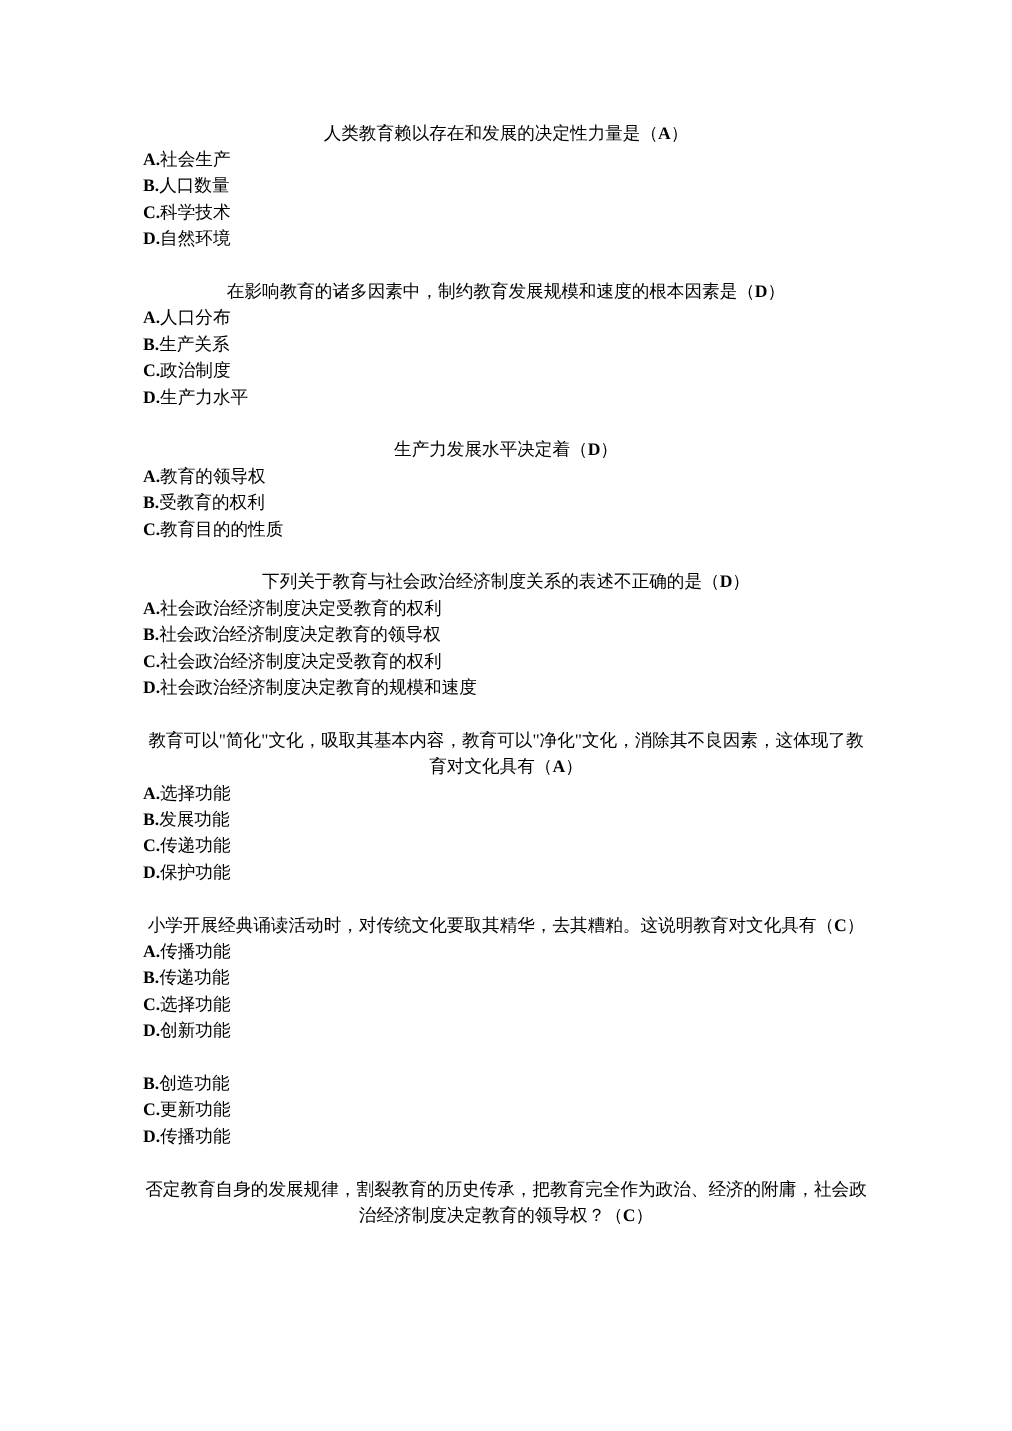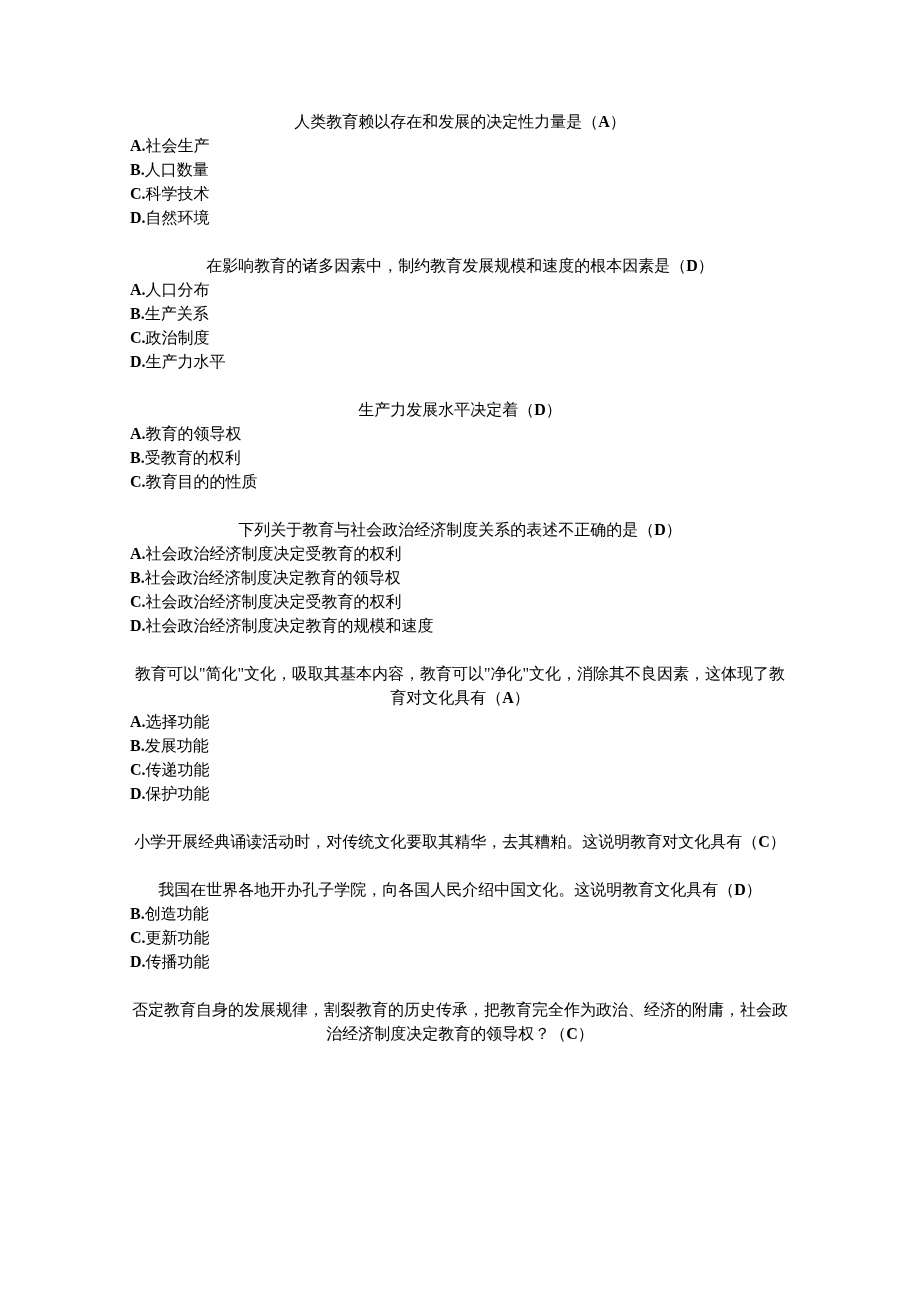--- a/index.html
+++ b/index.html
@@ -77,23 +77,28 @@
         <p class="stem"><span>教育可以"简化"文化，吸取其基本内容，教育可以"净化"文化，消除其不良因素，这体现了教育对文化具有（</span><span class="bold">A</span><span>）</span></p>
         <div class="options">
           <p><span class="bold">A.</span><span>选择功能</span></p>
           <p><span class="bold">B.</span><span>发展功能</span></p>
           <p><span class="bold">C.</span><span>传递功能</span></p>
           <p><span class="bold">D.</span><span>保护功能</span></p>
         </div>
       </div>
       <div class="question">
         <p class="stem"><span>小学开展经典诵读活动时，对传统文化要取其精华，去其糟粕。这说明教育对文化具有（</span><span class="bold">C</span><span>）</span></p>
+        <div class="options">
+          <p><span class="bold">A.</span><span>传播功能</span></p>
+          <p><span class="bold">B.</span><span>传递功能</span></p>
+          <p><span class="bold">C.</span><span>选择功能</span></p>
+          <p><span class="bold">D.</span><span>创新功能</span></p>
+        </div>
       </div>
       <div class="question">
-        <p class="stem"><span>我国在世界各地开办孔子学院，向各国人民介绍中国文化。这说明教育文化具有（</span><span class="bold">D</span><span>）</span></p>
         <div class="options">
           <p><span class="bold">B.</span><span>创造功能</span></p>
           <p><span class="bold">C.</span><span>更新功能</span></p>
           <p><span class="bold">D.</span><span>传播功能</span></p>
         </div>
       </div>
       <div class="question">
         <p class="stem"><span>否定教育自身的发展规律，割裂教育的历史传承，把教育完全作为政治、经济的附庸，社会政治经济制度决定教育的领导权？（</span><span class="bold">C</span><span>）</span></p>
         <div class="options"></div>
       </div>

